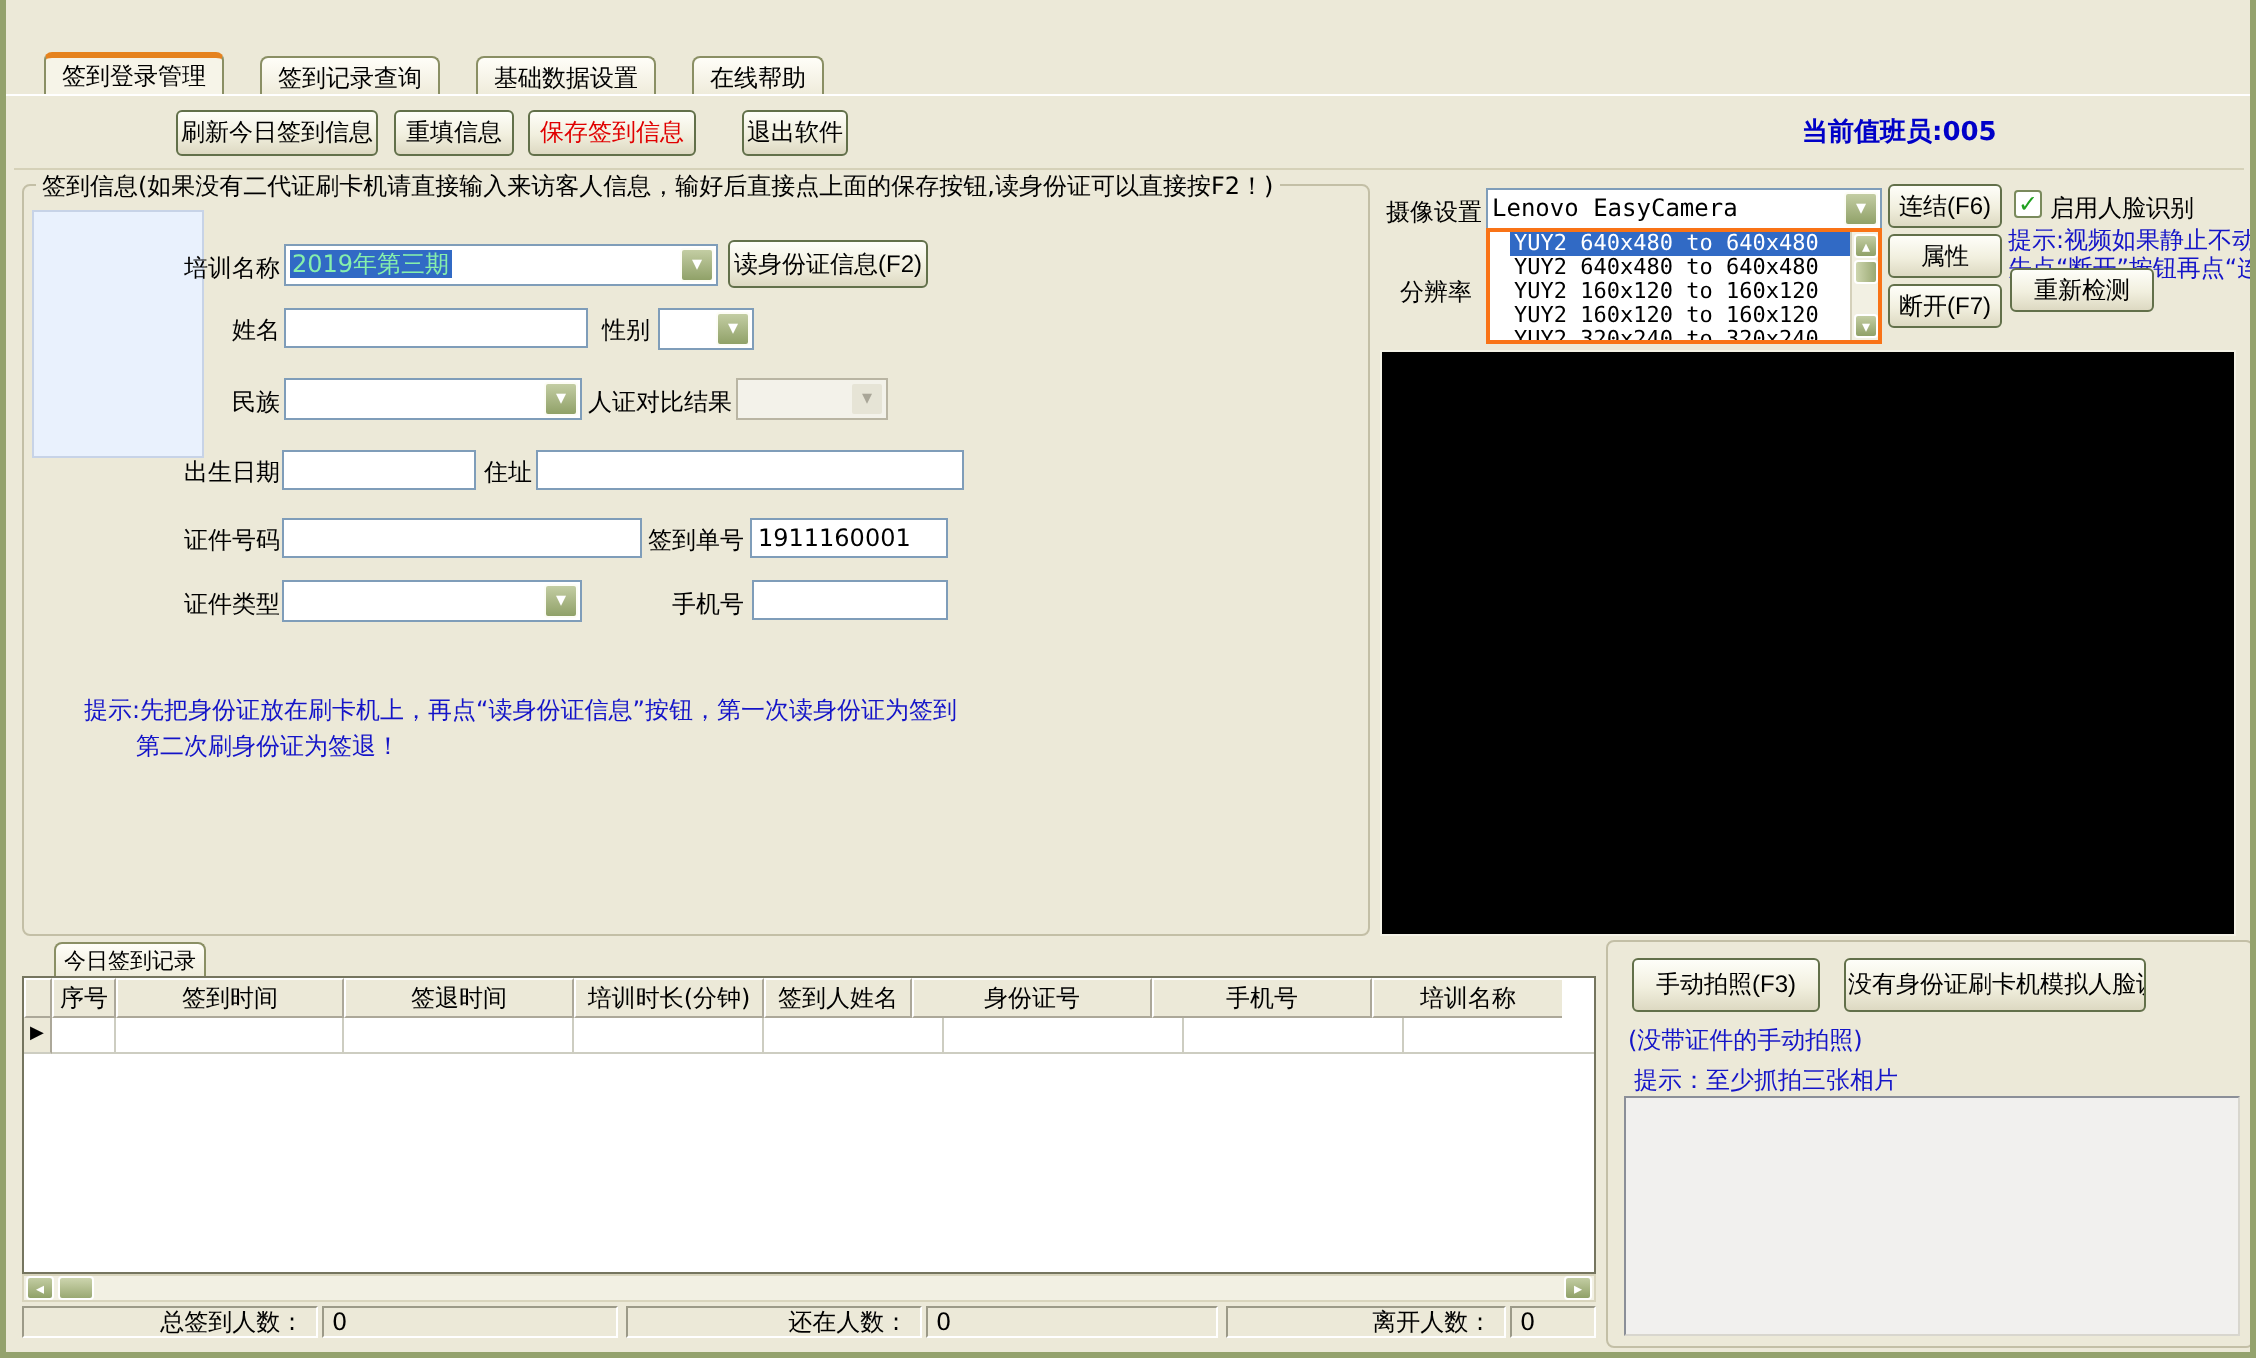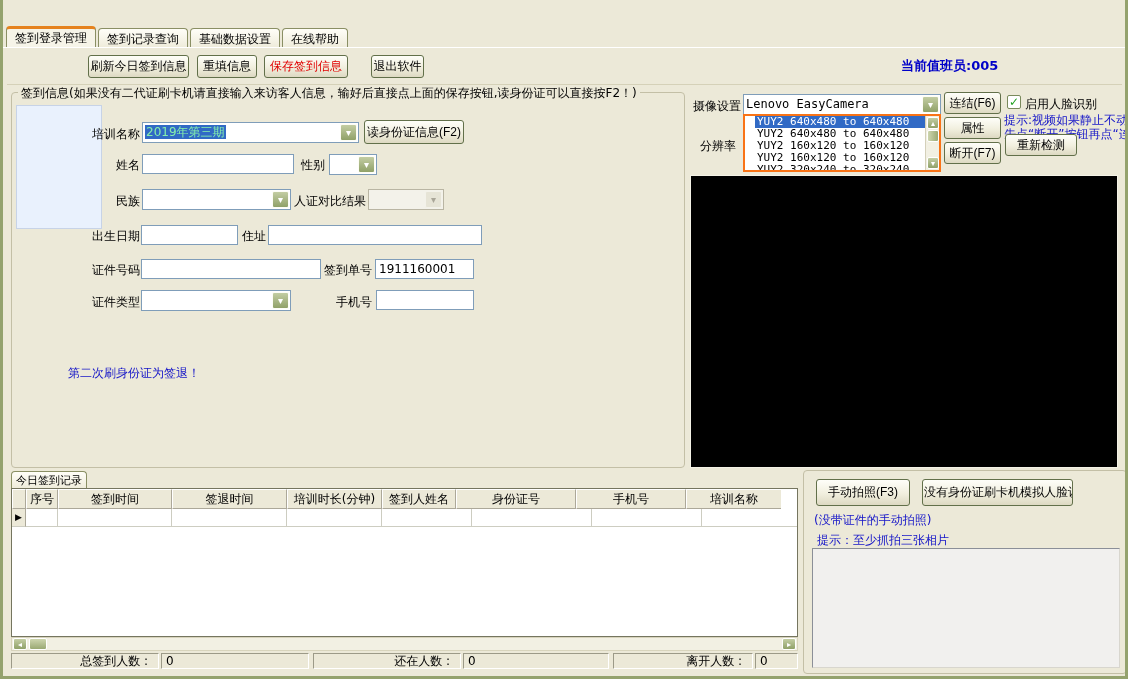--- a/index.html
+++ b/index.html
@@ -20,21 +20,21 @@
     display:flex; align-items:center; justify-content:center; color:#fff; font-size:12px; line-height:1; }
   .win-btn.min, .win-btn.max { background:linear-gradient(135deg,#c7cfa8,#8a9a62); }
   .win-btn.close { background:linear-gradient(135deg,#f0a888,#d4502e); font-weight:bold; }
   .min-glyph { display:block; width:8px; height:3px; background:#fff; margin-top:9px; }
   .max-glyph { display:block; width:9px; height:8px; border:2px solid #fff; border-top-width:3px; }
 
   
   .tabstrip { position:absolute; top:27px; left:0; right:0; height:21px; display:flex;
     align-items:flex-end; padding-left:3px; gap:2px; border-bottom:1px solid #fff; }
   .tab { background:linear-gradient(180deg,#fffef8,#efecdb); border:1px solid #8a8f64;
-    border-bottom:none; border-radius:4px 4px 0 0; padding:2px 8px 2px 8px; font-size:12px; height:19px; }
+    border-bottom:none; border-radius:4px 4px 0 0; padding:2px 8px 2px 8px; font-size:12px; height:19px;margin-left:16px; }
   .tab.active { border-top:3px solid #e5821e; height:21px; padding-top:1px; background:#f6f4e8; }
 
   
   .btn { position:absolute; background:linear-gradient(180deg,#fefef9,#f1efde 55%,#ddd9c2);
     border:1px solid #62704a; border-radius:3px; font-size:12px; color:#000;
     display:flex; align-items:center; justify-content:center; white-space:nowrap; overflow:hidden; }
   .input { position:absolute; background:#fff; border:1px solid #7f9db9; height:20px;
     font-size:12px; padding:1px 3px; line-height:16px; overflow:hidden; white-space:nowrap; }
   .combo { position:absolute; background:#fff; border:1px solid #7f9db9; height:21px; }
   .combo .val { position:absolute; left:2px; top:2px; right:20px; height:15px; font-size:12px;
@@ -163,20 +163,21 @@
     <div class="input" style="left:363px;top:166px;width:99px;">1911160001</div>
 
     <span class="flabel" style="left:20px;top:201px;width:108px;">证件类型</span>
     <div class="combo" style="left:129px;top:197px;width:150px;">
       <span class="val"></span>
       <span class="combo-arrow">▾</span>
     </div>
     <span class="flabel" style="left:322px;top:201px;width:38px;">手机号</span>
     <input class="input" style="left: 364px; top: 197px; width: 98px;">
 
+    <span class="hint" style="left:30px;top:254px;">提示:先把身份证放在刷卡机上，再点“读身份证信息”按钮，第一次读身份证为签到</span>
     <span class="hint" style="left:56px;top:272px;">第二次刷身份证为签退！</span>
   </div>
 
   <span class="flabel" style="left:690px;top:98px;width:48px;text-align:left;">摄像设置</span>
   <div class="combo" style="left:740px;top:94px;width:198px;">
     <span class="val mono">Lenovo EasyCamera</span>
     <span class="combo-arrow">▾</span>
   </div>
   <button class="btn" style="left:941px;top:92px;width:57px;height:22px;">连结(F6)</button>
   <span class="checkbox" style="left:1004px;top:95px;">

